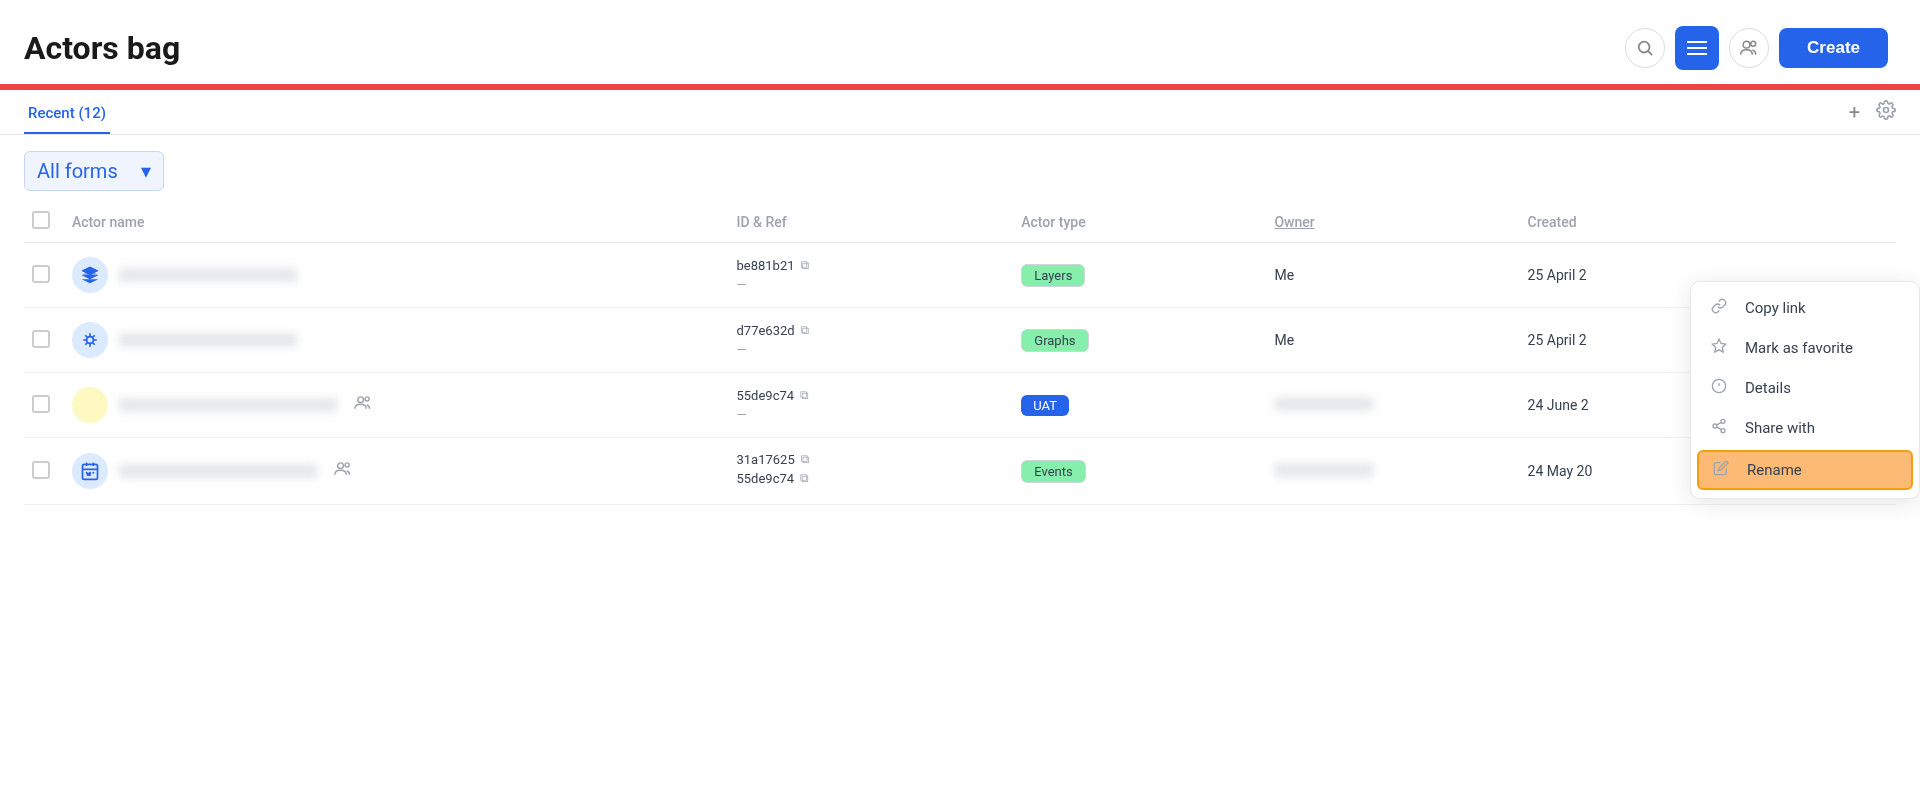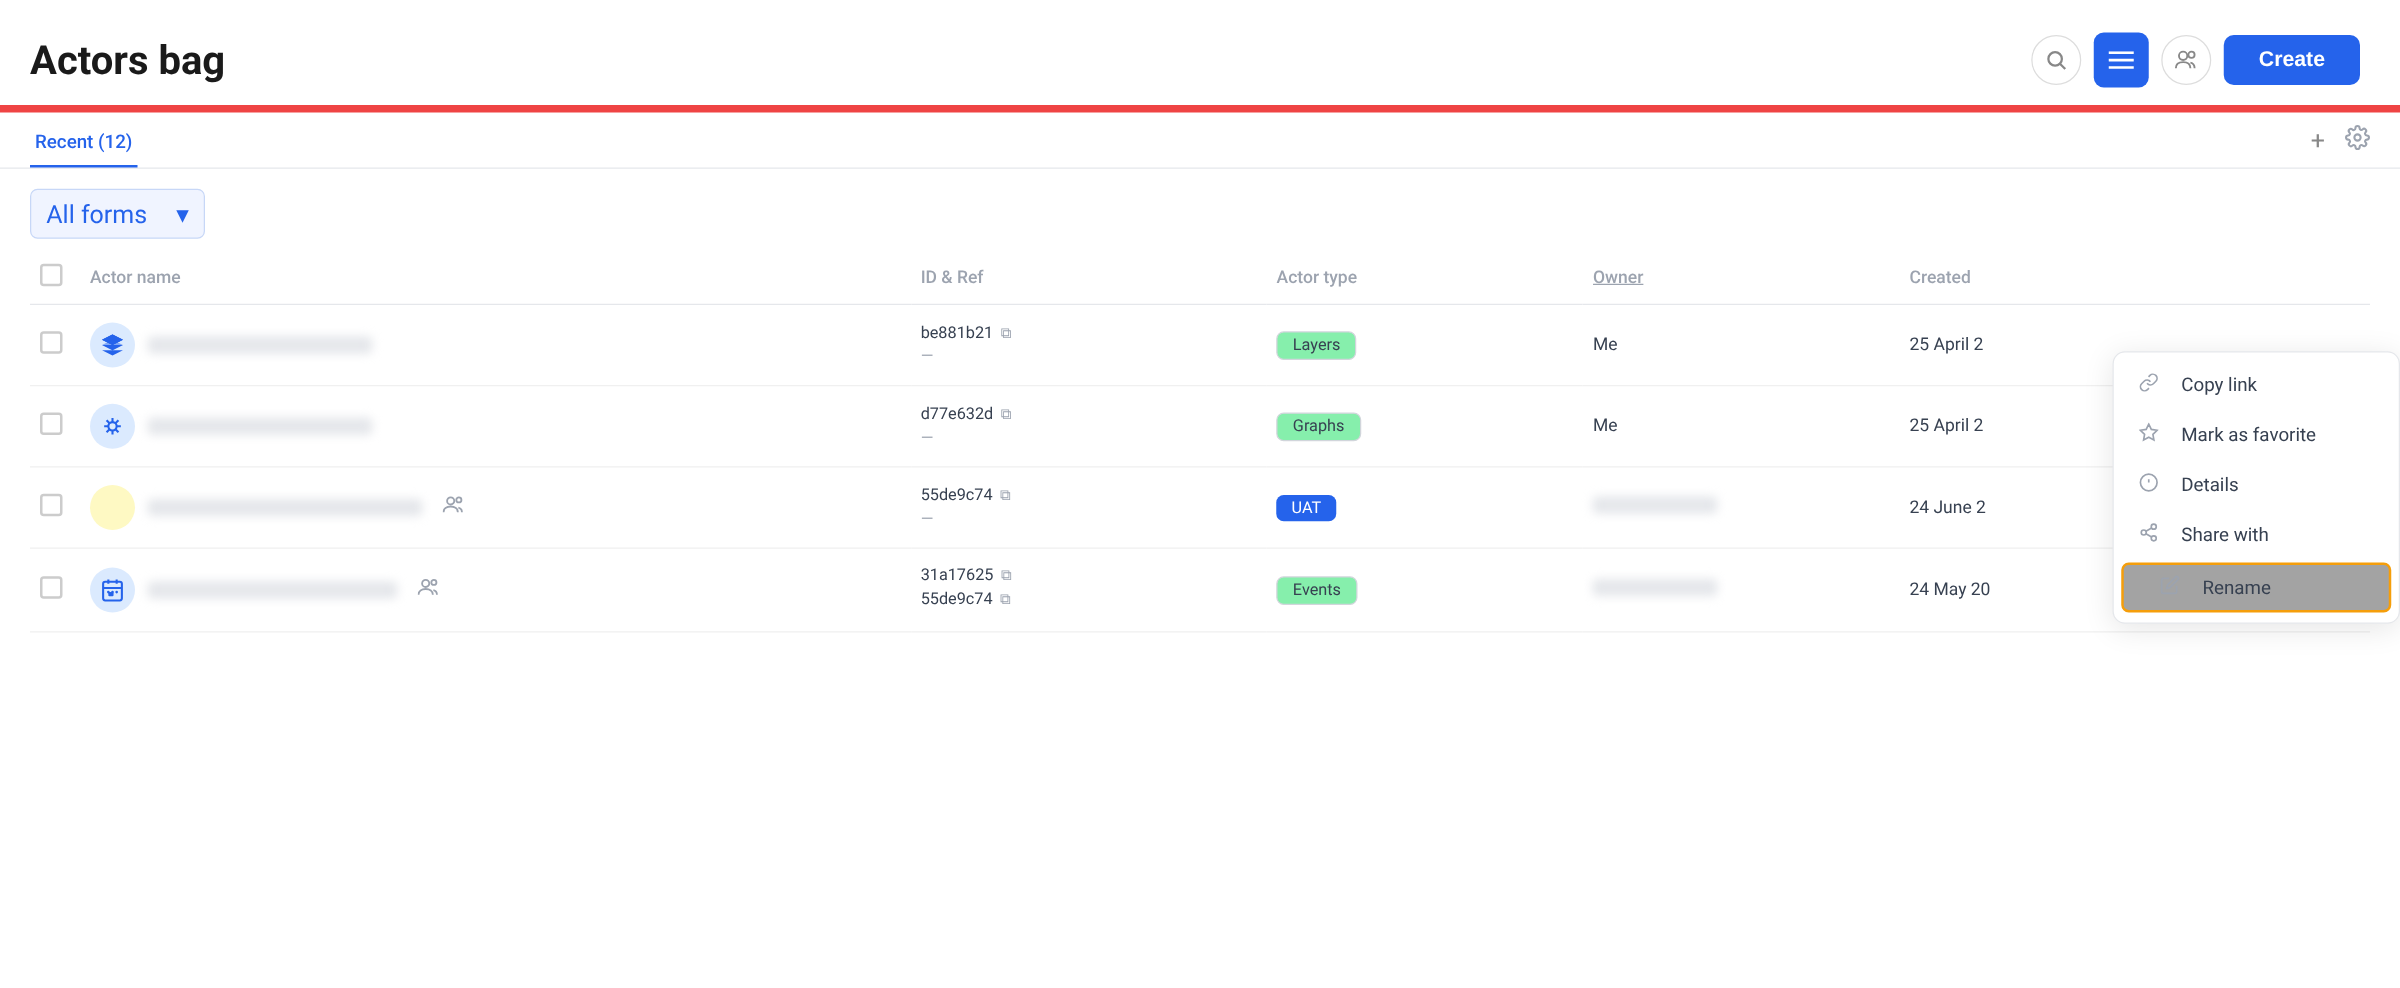--- a/index.html
+++ b/index.html
@@ -113,25 +113,25 @@
       box-shadow: 0 4px 24px rgba(0,0,0,0.10);
       width: 230px;
       z-index: 100;
       padding: 6px 0;
     }
     .menu-item {
       display: flex; align-items: center; gap: 16px;
       padding: 10px 18px; font-size: 15px; color: #374151; cursor: pointer;
     }
     .menu-item.active {
-      background: #a3a3a3;
+      background: #fdba74;
       border: 2px solid #f59e0b;
       border-radius: 6px;
       margin: 2px 6px;
-      padding: 8px 27px;
+      padding: 8px 12px;
     }
     .menu-icon { color: #9ca3af; font-size: 16px; width: 20px; text-align: center; }
   </style>
 </head>
 <body>
 
 <div class="header">
   <h1 class="header-title">Actors bag</h1>
   <div class="header-actions">
     <button class="icon-btn" title="Search">

